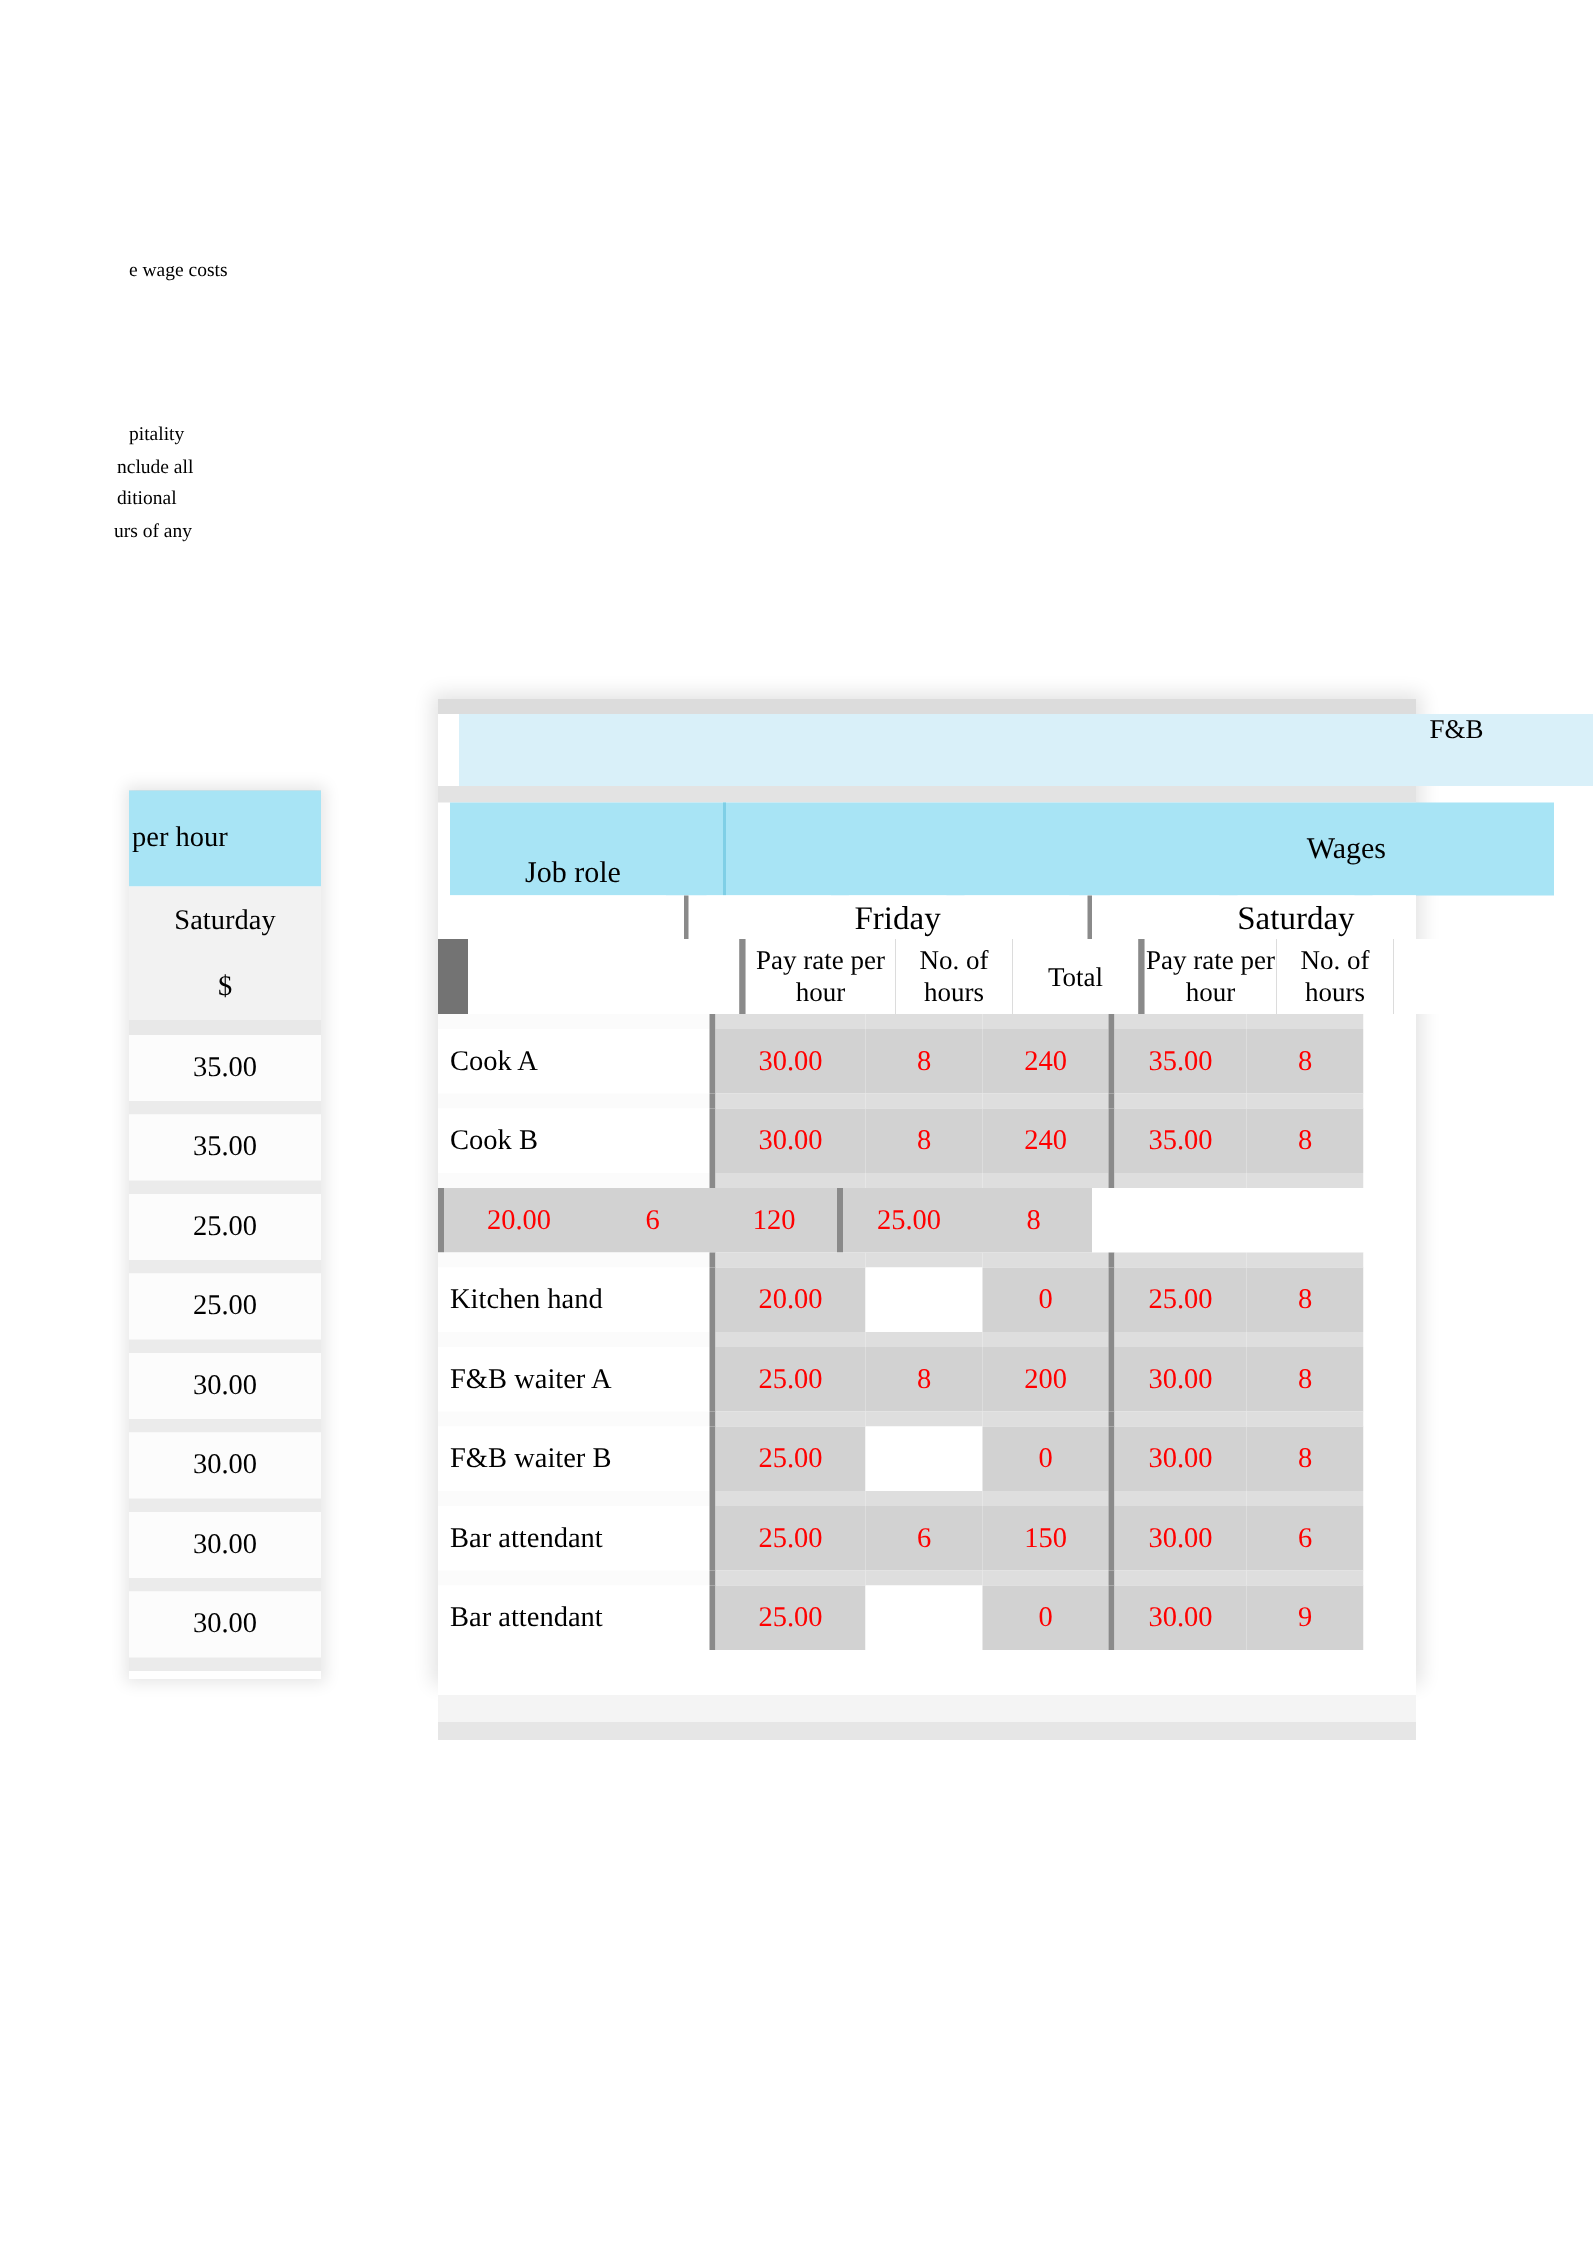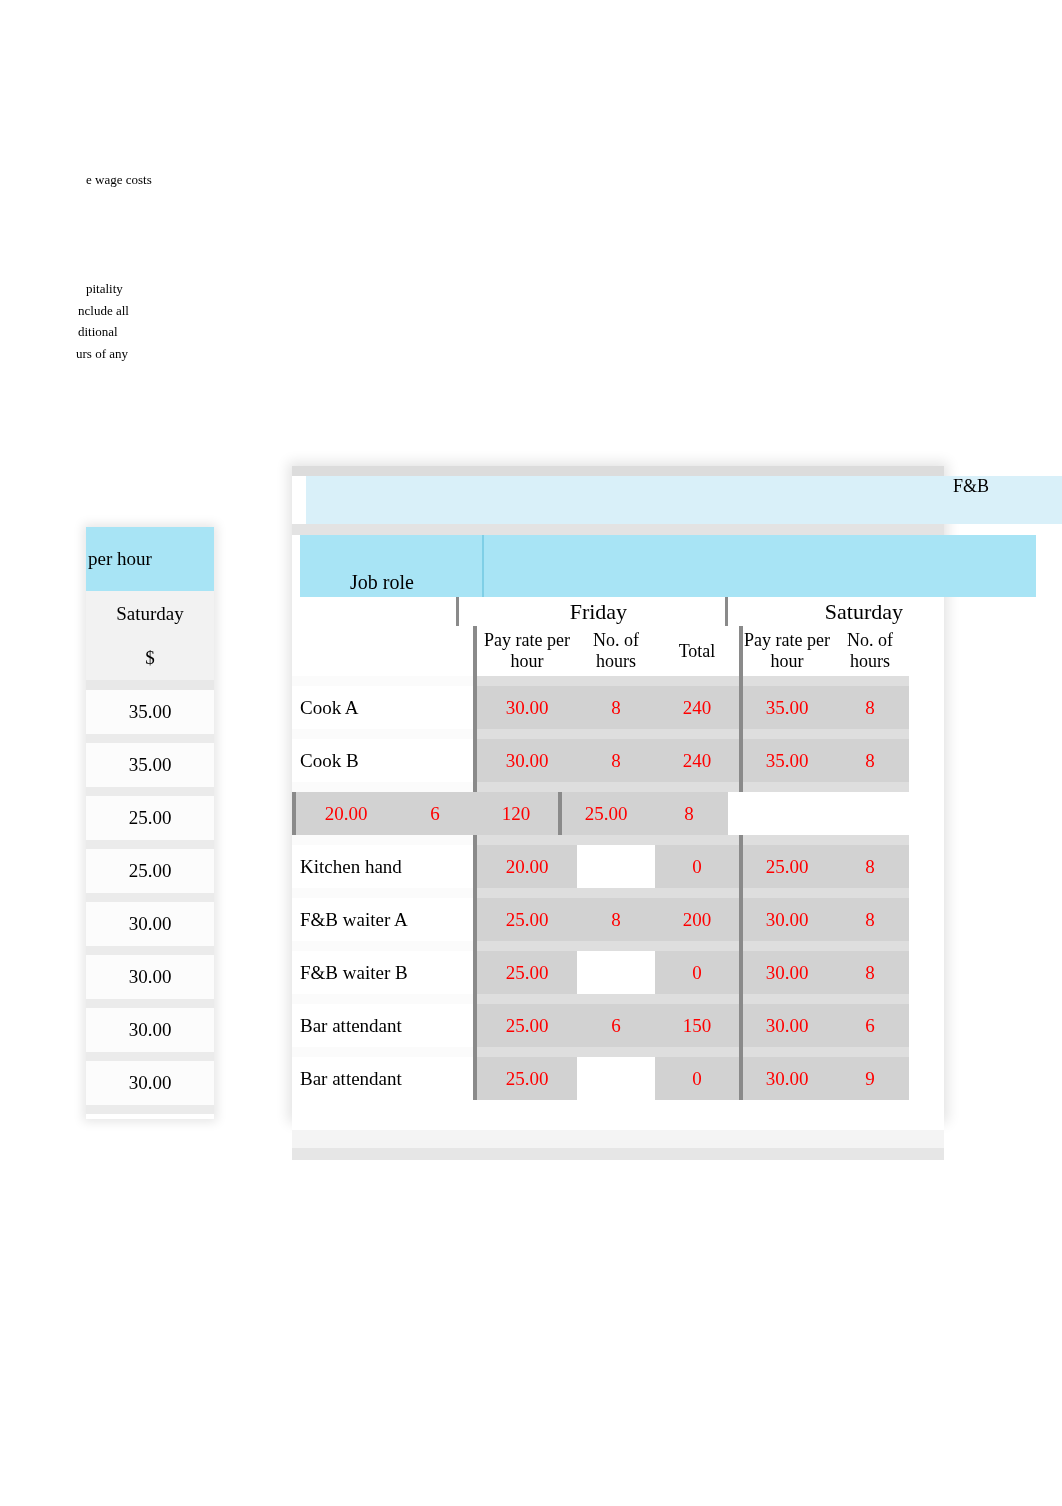--- a/index.html
+++ b/index.html
@@ -194,21 +194,22 @@
   .c-tail   { width: 35px; }
 
   .hdr-daylabel {
     height: 29px;
     background: #ffffff;
     gap: 12px;
   }
   .hdr-daylabel .cell { font-size: 22px; }
   .hdr-sub {
     height: 50px;
-    background: #d946ef;
+    background: #737373;
+    padding-left: 20px;
   }
   .hdr-sub .cell { font-size: 18px; }
 
   .gray { background: #d2d2d2; }
   .graylite { background: #dedede; }
   .white { background: #ffffff; }
   .offwhite { background: #fbfbfb; }
 
   .data-row { height: 43px; }
   .data-gap { height: 10px; }
@@ -270,20 +271,23 @@
   <div style="height:11px"></div>
   <div style="height:62px"></div>
   <div id="grid-placeholder" style="height:522px"></div>
 </div>
 
 <div class="band-fnb">
   <span>F&amp;B</span>
 </div>
 <div class="band-spacer"></div>
 <div class="band-wages">
+  <div class="wagestxt">
+      <span>Wages</span>
+    </div>
   <div class="jobrole">
       <span>Job role</span>
     </div>
   <div class="wagesdiv"></div>
 </div>
 
 <div id="grid">
 
   <div class="grid-row hdr-daylabel">
     <div class="cell c-role white"></div>

